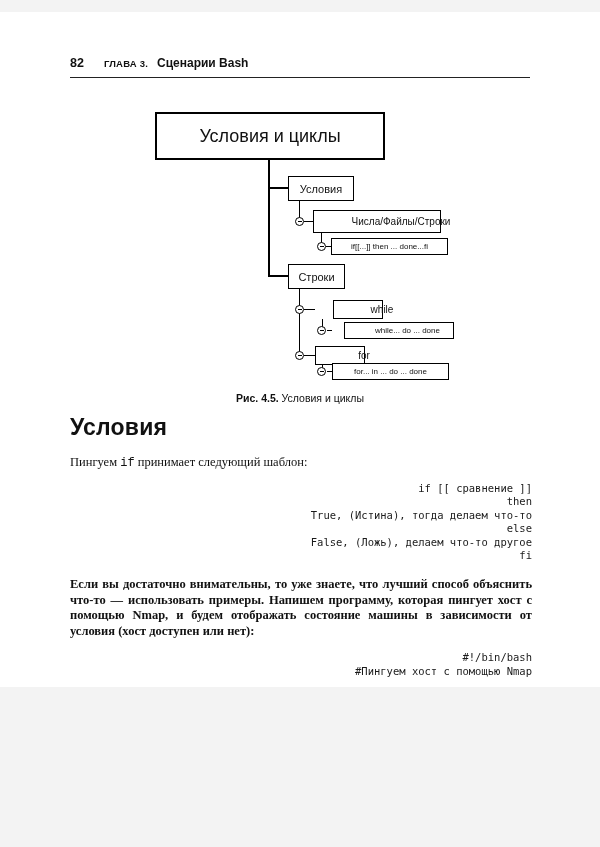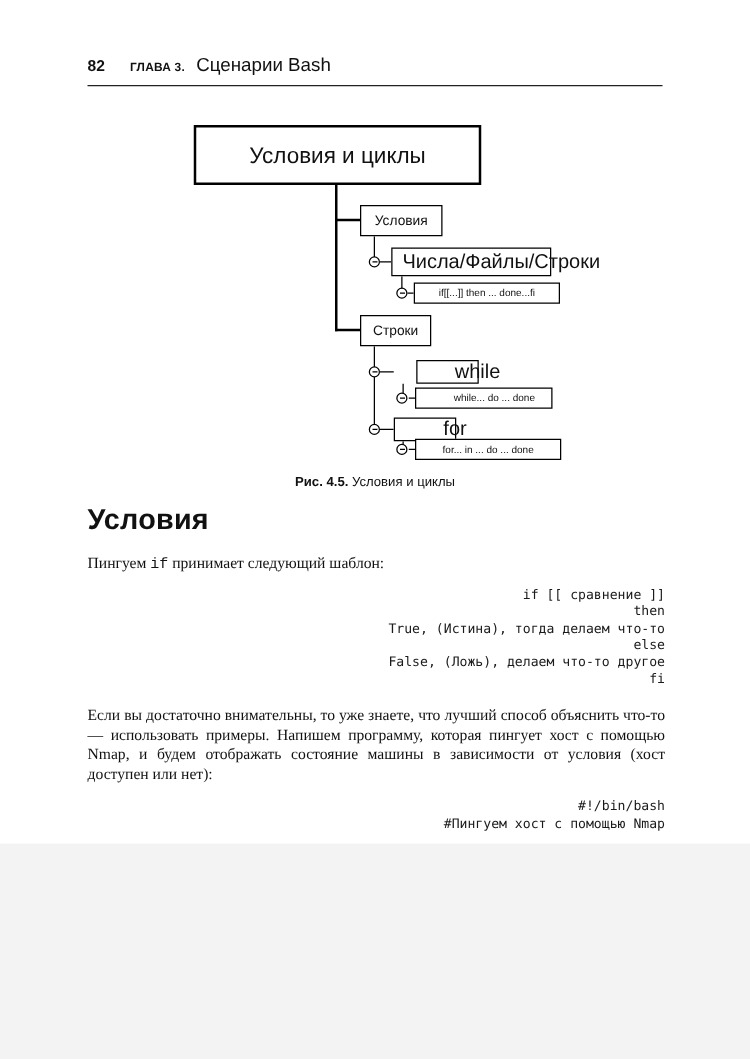--- a/index.html
+++ b/index.html
@@ -1,48 +1,48 @@
 <!DOCTYPE html>
 <html><head>
 <meta charset="utf-8">
 <style>
   * { margin:0; padding:0; box-sizing:border-box; }
   html,body { background:#f3f3f3; }
   .page {
-    position:relative; width:600px; height:675px; margin:0 auto;
+    position:relative; width:600px; height:675px; margin:12px auto;
     background:#ffffff; color:#111;
     font-family:"Liberation Serif", serif;
     overflow:hidden;
   }
 
   
   .header {
     position:absolute; top:44px; left:70px; width:460px;
     border-bottom:1.5px solid #222; padding-bottom:7px;
     font-family:"Liberation Sans", sans-serif;
     display:flex; align-items:baseline;
   }
   .page-num { font-weight:bold; font-size:12.5px; }
   .chapter-label { font-weight:bold; font-size:9.5px; margin-left:20px; letter-spacing:.2px; }
-  .chapter-title { font-size:15px; margin-left:9px; }
+  .chapter-title { font-size:12px; margin-left:9px;font-weight:bold; }
 
   
   .diagram { position:absolute; top:88px; left:0; width:600px; height:312px; font-family:"Liberation Sans", sans-serif; }
   .dbox { position:absolute; background:#fff; border:1px solid #000; display:flex; align-items:center; justify-content:center; white-space:nowrap; }
   .d-root { left:155px; top:12px; width:230px; height:48px; border-width:2px; font-size:18px; }
   .d-l1   { border-width:1.6px; font-size:11px; }
   .d-cond { left:288px; top:76px;  width:66px; height:25px; }
   .d-loop { left:288px; top:164px; width:57px; height:25px; }
-  .d-l2   { border-width:1.2px; font-size:16px;padding-left:48px; }
+  .d-l2   { border-width:1.2px; font-size:10px;padding-left:48px; }
   .d-crit { left:313px; top:110px; width:128px; height:23px; }
   .d-whl  { left:333px; top:200px; width:45px;  height:19px; }
   .d-for  { left:315px; top:246px; width:37px;  height:19px; }
   .d-l3   { border-width:1px; font-size:8px; }
   .d-ifs  { left:331px; top:138px; width:117px; height:17px; }
-  .d-whs  { left:332px; top:222px; width:110px; height:17px;padding-left:17px; }
+  .d-whs  { left:344px; top:222px; width:110px; height:17px;padding-left:17px; }
   .d-fos  { left:332px; top:263px; width:117px; height:17px; }
 
   .line { position:absolute; background:#000; }
   .minus {
     position:absolute; width:9px; height:9px; border:1px solid #000; border-radius:50%;
     background:#fff; display:flex; align-items:center; justify-content:center; z-index:2;
   }
   .minus::after { content:""; display:block; width:4px; height:1px; background:#000; }
 
   .fig-caption {
@@ -51,21 +51,21 @@
   }
   .fig-caption b { font-weight:bold; }
 
   
   .content { position:absolute; top:402px; left:70px; width:462px; }
   .h-section {
     font-family:"Liberation Sans", sans-serif; font-weight:bold;
     font-size:23px; letter-spacing:.2px; margin-bottom:15px;
   }
   .para { font-size:12.5px; line-height:15.5px; }
-  .para.justify { text-align:justify; }
+  .para.justify { text-align:justify;font-weight:bold; }
   .inline-code { font-family:Liberation Mono, monospace; font-size:12px; }
   .codeblock {
     font-family:"DejaVu Sans Mono", monospace; font-size:10.5px; line-height:13.6px;
     white-space:pre; color:#1a1a1a;text-align:right;
   }
   .mb10 { margin-bottom:10px; }
   .mb14 { margin-bottom:14px; }
   .mb12 { margin-bottom:12px; }
 </style>
 </head>

